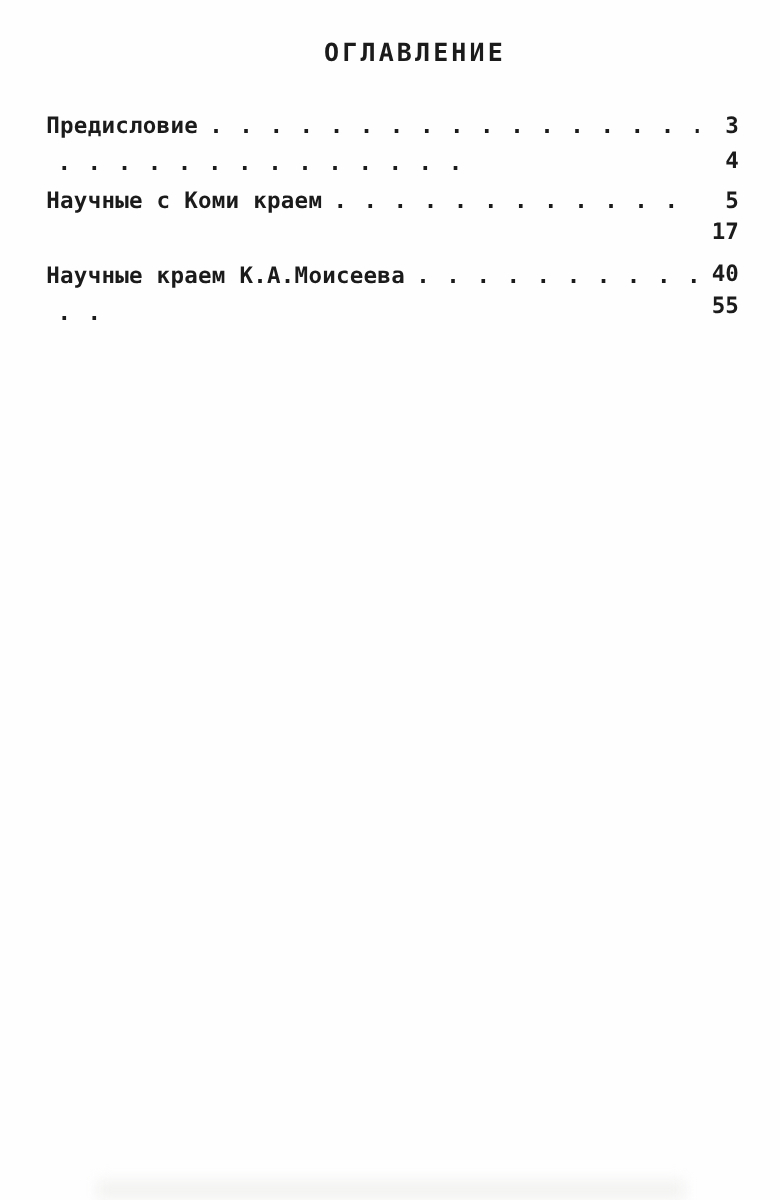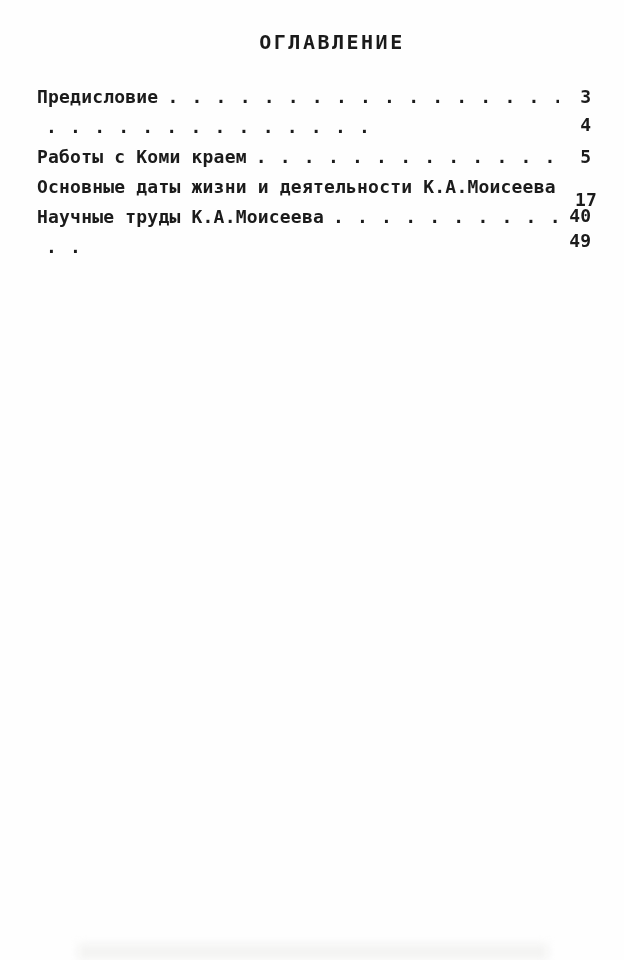--- a/index.html
+++ b/index.html
@@ -21,21 +21,21 @@
     font-size: 20px;
     font-weight: bold;
     letter-spacing: 2.5px;
     margin-left: 40px;
   }
   .toc {
     margin: 27px 33px 0 37px;
   }
   .toc-row {
     display: flex;
-    align-items: center;
+    align-items: flex-end;
     height: 30px;
     font-size: 18px;
     font-weight: 600;
     white-space: nowrap;
   }
   .toc-label {
     flex: none;
     letter-spacing: 0.2px;
   }
   .toc-dots {
@@ -79,39 +79,38 @@
       <span class="toc-dots">. . . . . . . . . . . . . . . . .</span>
       <span class="toc-page">3</span>
     </div>
 
     <div class="toc-row">
       <span class="toc-dots">. . . . . . . . . . . . . .</span>
       <span class="toc-page">4</span>
     </div>
 
     <div class="toc-row">
-      <span class="toc-label">Работы с Коми краем</span>
+      <span class="toc-label">Научные с Коми краем</span>
       <span class="toc-dots">. . . . . . . . . . . . . .</span>
       <span class="toc-page">5</span>
     </div>
 
     <div class="toc-row">
-      <span class="toc-label">Основные даты жизни и деятельности К.А.Моисеева</span>
       <span class="toc-dots"></span>
       <span class="toc-page">17</span>
     </div>
 
     <div class="toc-row">
-      <span class="toc-label">Научные труды К.А.Моисеева</span>
+      <span class="toc-label">Научные краем К.А.Моисеева</span>
       <span class="toc-dots">. . . . . . . . . .</span>
       <span class="toc-page">40</span>
     </div>
 
     <div class="toc-row">
       <span class="toc-dots">. .</span>
-      <span class="toc-page">49</span>
+      <span class="toc-page">55</span>
     </div>
 
   </div>
 
   <div class="scan-artifact"></div>
 
 </div>
 
 </body></html>

